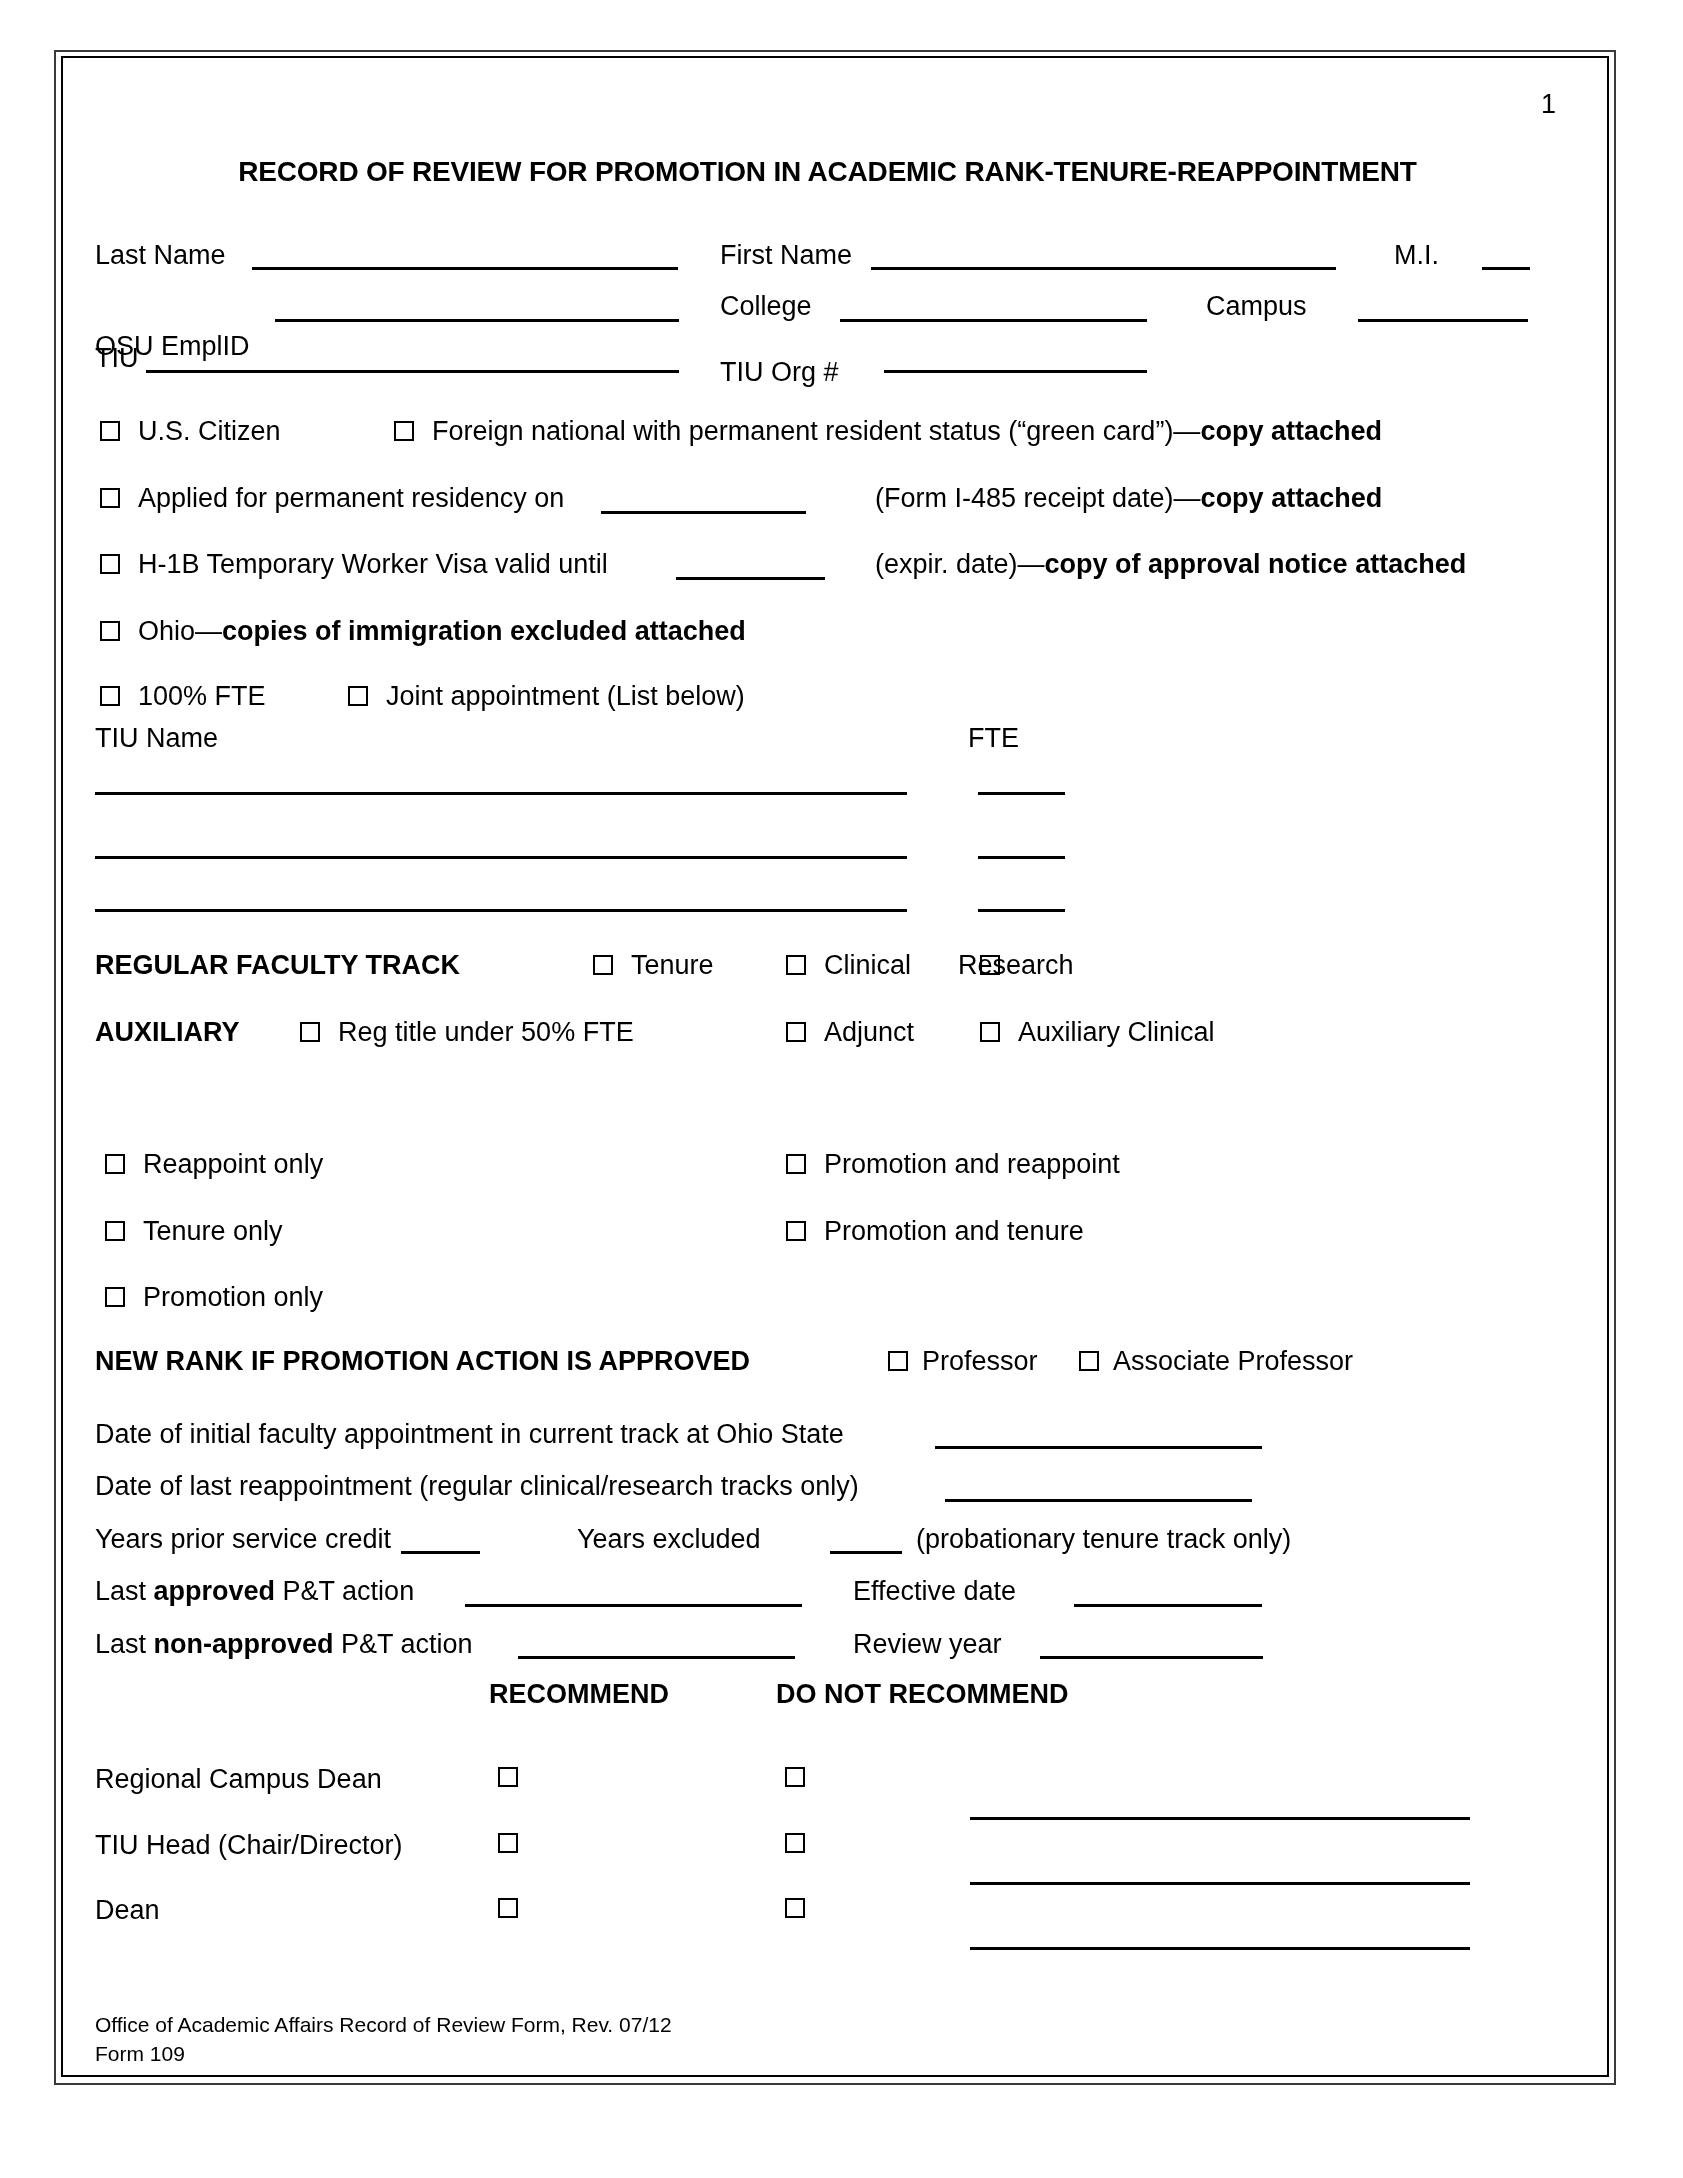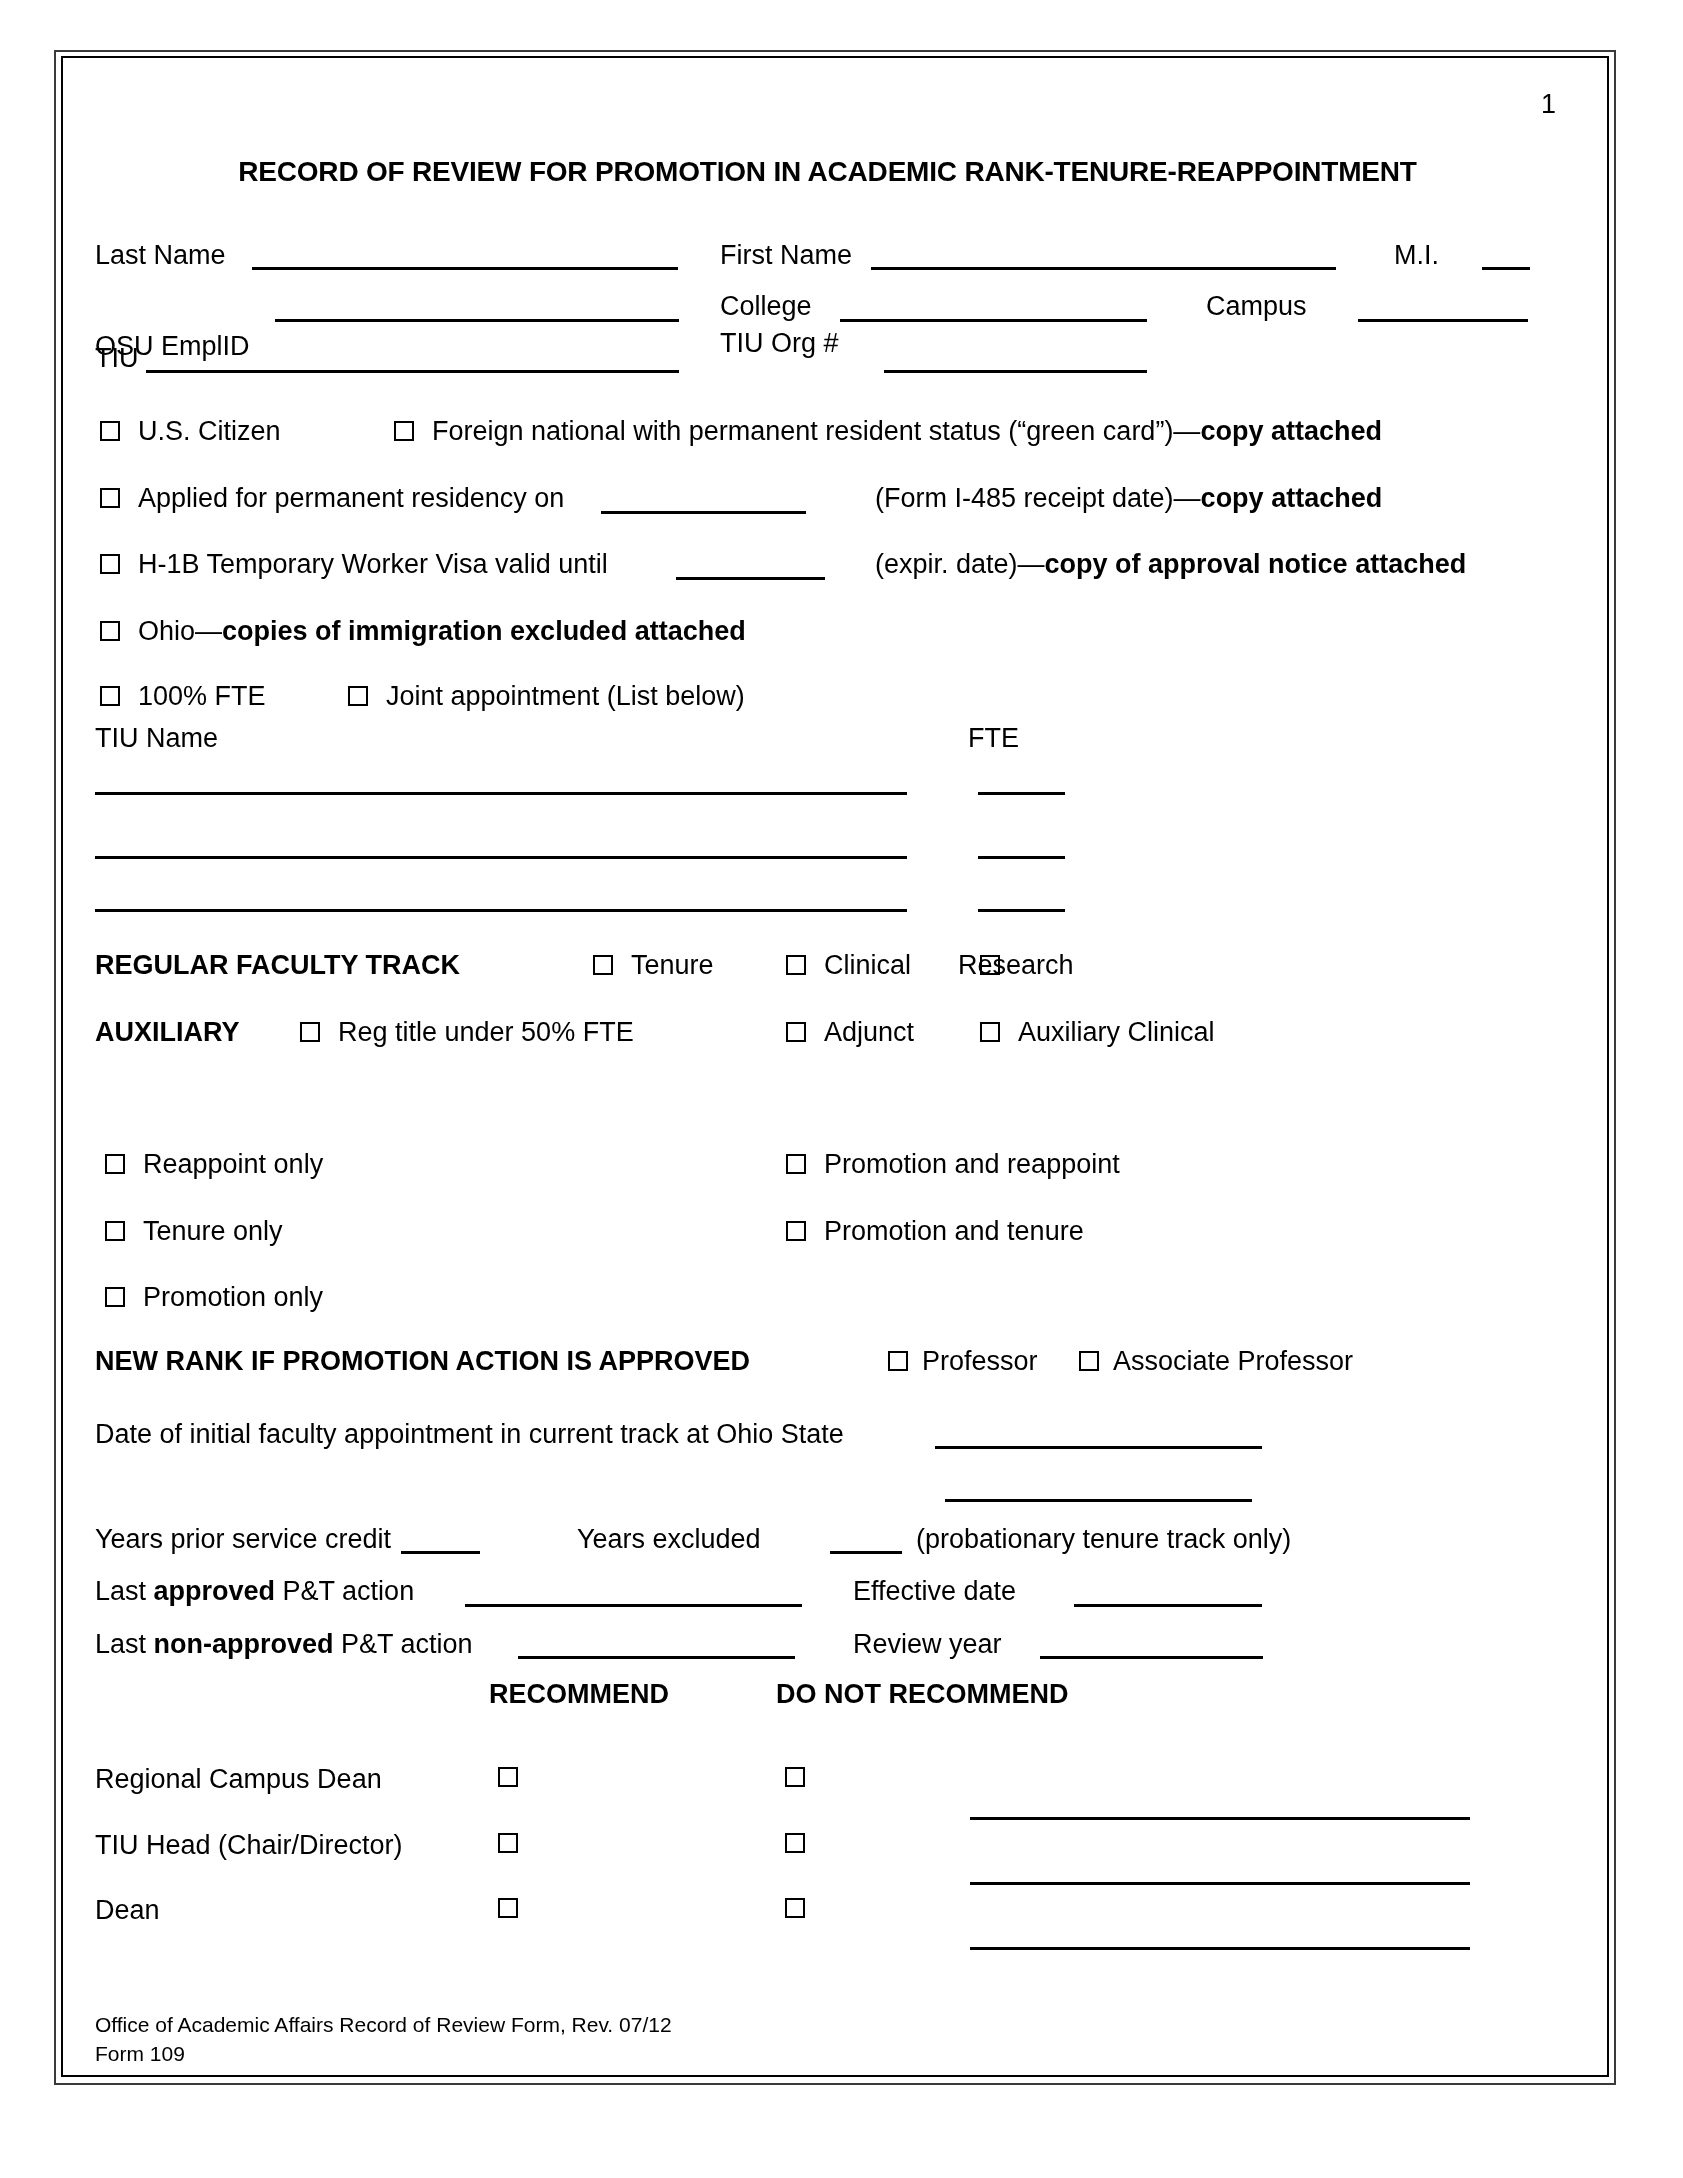--- a/index.html
+++ b/index.html
@@ -119,21 +119,21 @@
 
     <div class="t" style="left:95px; top:289px;margin-top:40px;">OSU EmplID</div>
     <div class="rule" style="left:275px; top:319px; width:404px;"></div>
     <div class="t" style="left:720px; top:289px;">College</div>
     <div class="rule" style="left:840px; top:319px; width:307px;"></div>
     <div class="t" style="left:1206px; top:289px;">Campus</div>
     <div class="rule" style="left:1358px; top:319px; width:170px;"></div>
 
     <div class="t" style="left:95px; top:341px;">TIU</div>
     <div class="rule" style="left:146px; top:370px; width:533px;"></div>
-    <div class="t" style="left:720px; top:326px;">TIU Org #</div>
+    <div class="t" style="left:720px; top:355px;">TIU Org #</div>
     <div class="rule" style="left:884px; top:370px; width:263px;"></div>
 
     <div class="cb" style="left:100px; top:421px;"></div>
     <div class="t" style="left:138px; top:414px;">U.S. Citizen</div>
 
     <div class="cb" style="left:394px; top:421px;"></div>
     <div class="t" style="left:432px; top:414px;"><span>Foreign national with permanent resident status (“green card”)—</span><span class="b">copy attached</span></div>
 
     <div class="cb" style="left:100px; top:488px;"></div>
     <div class="t" style="left:138px; top:481px;">Applied for permanent residency on</div>
@@ -198,20 +198,21 @@
 
     <div class="t b" style="left:95px; top:1344px;">NEW RANK IF PROMOTION ACTION IS APPROVED</div>
     <div class="cb" style="left:888px; top:1351px;"></div>
     <div class="t" style="left:922px; top:1344px;">Professor</div>
     <div class="cb" style="left:1079px; top:1351px;"></div>
     <div class="t" style="left:1113px; top:1344px;">Associate Professor</div>
 
     <div class="t" style="left:95px; top:1417px;">Date of initial faculty appointment in current track at Ohio State</div>
     <div class="rule" style="left:935px; top:1446px; width:327px;"></div>
 
+    <div class="t" style="left:95px; top:1469px;">Date of last reappointment (regular clinical/research tracks only)</div>
     <div class="rule" style="left:945px; top:1499px; width:307px;"></div>
 
     <div class="t" style="left:95px; top:1522px;">Years prior service credit</div>
     <div class="rule" style="left:401px; top:1551px; width:79px;"></div>
     <div class="t" style="left:577px; top:1522px;">Years excluded</div>
     <div class="rule" style="left:830px; top:1551px; width:72px;"></div>
     <div class="t" style="left:916px; top:1522px;">(probationary tenure track only)</div>
 
     <div class="t" style="left:95px; top:1574px;"><span>Last </span><span class="b">approved</span><span> P&amp;T action</span></div>
     <div class="rule" style="left:465px; top:1604px; width:337px;"></div>

